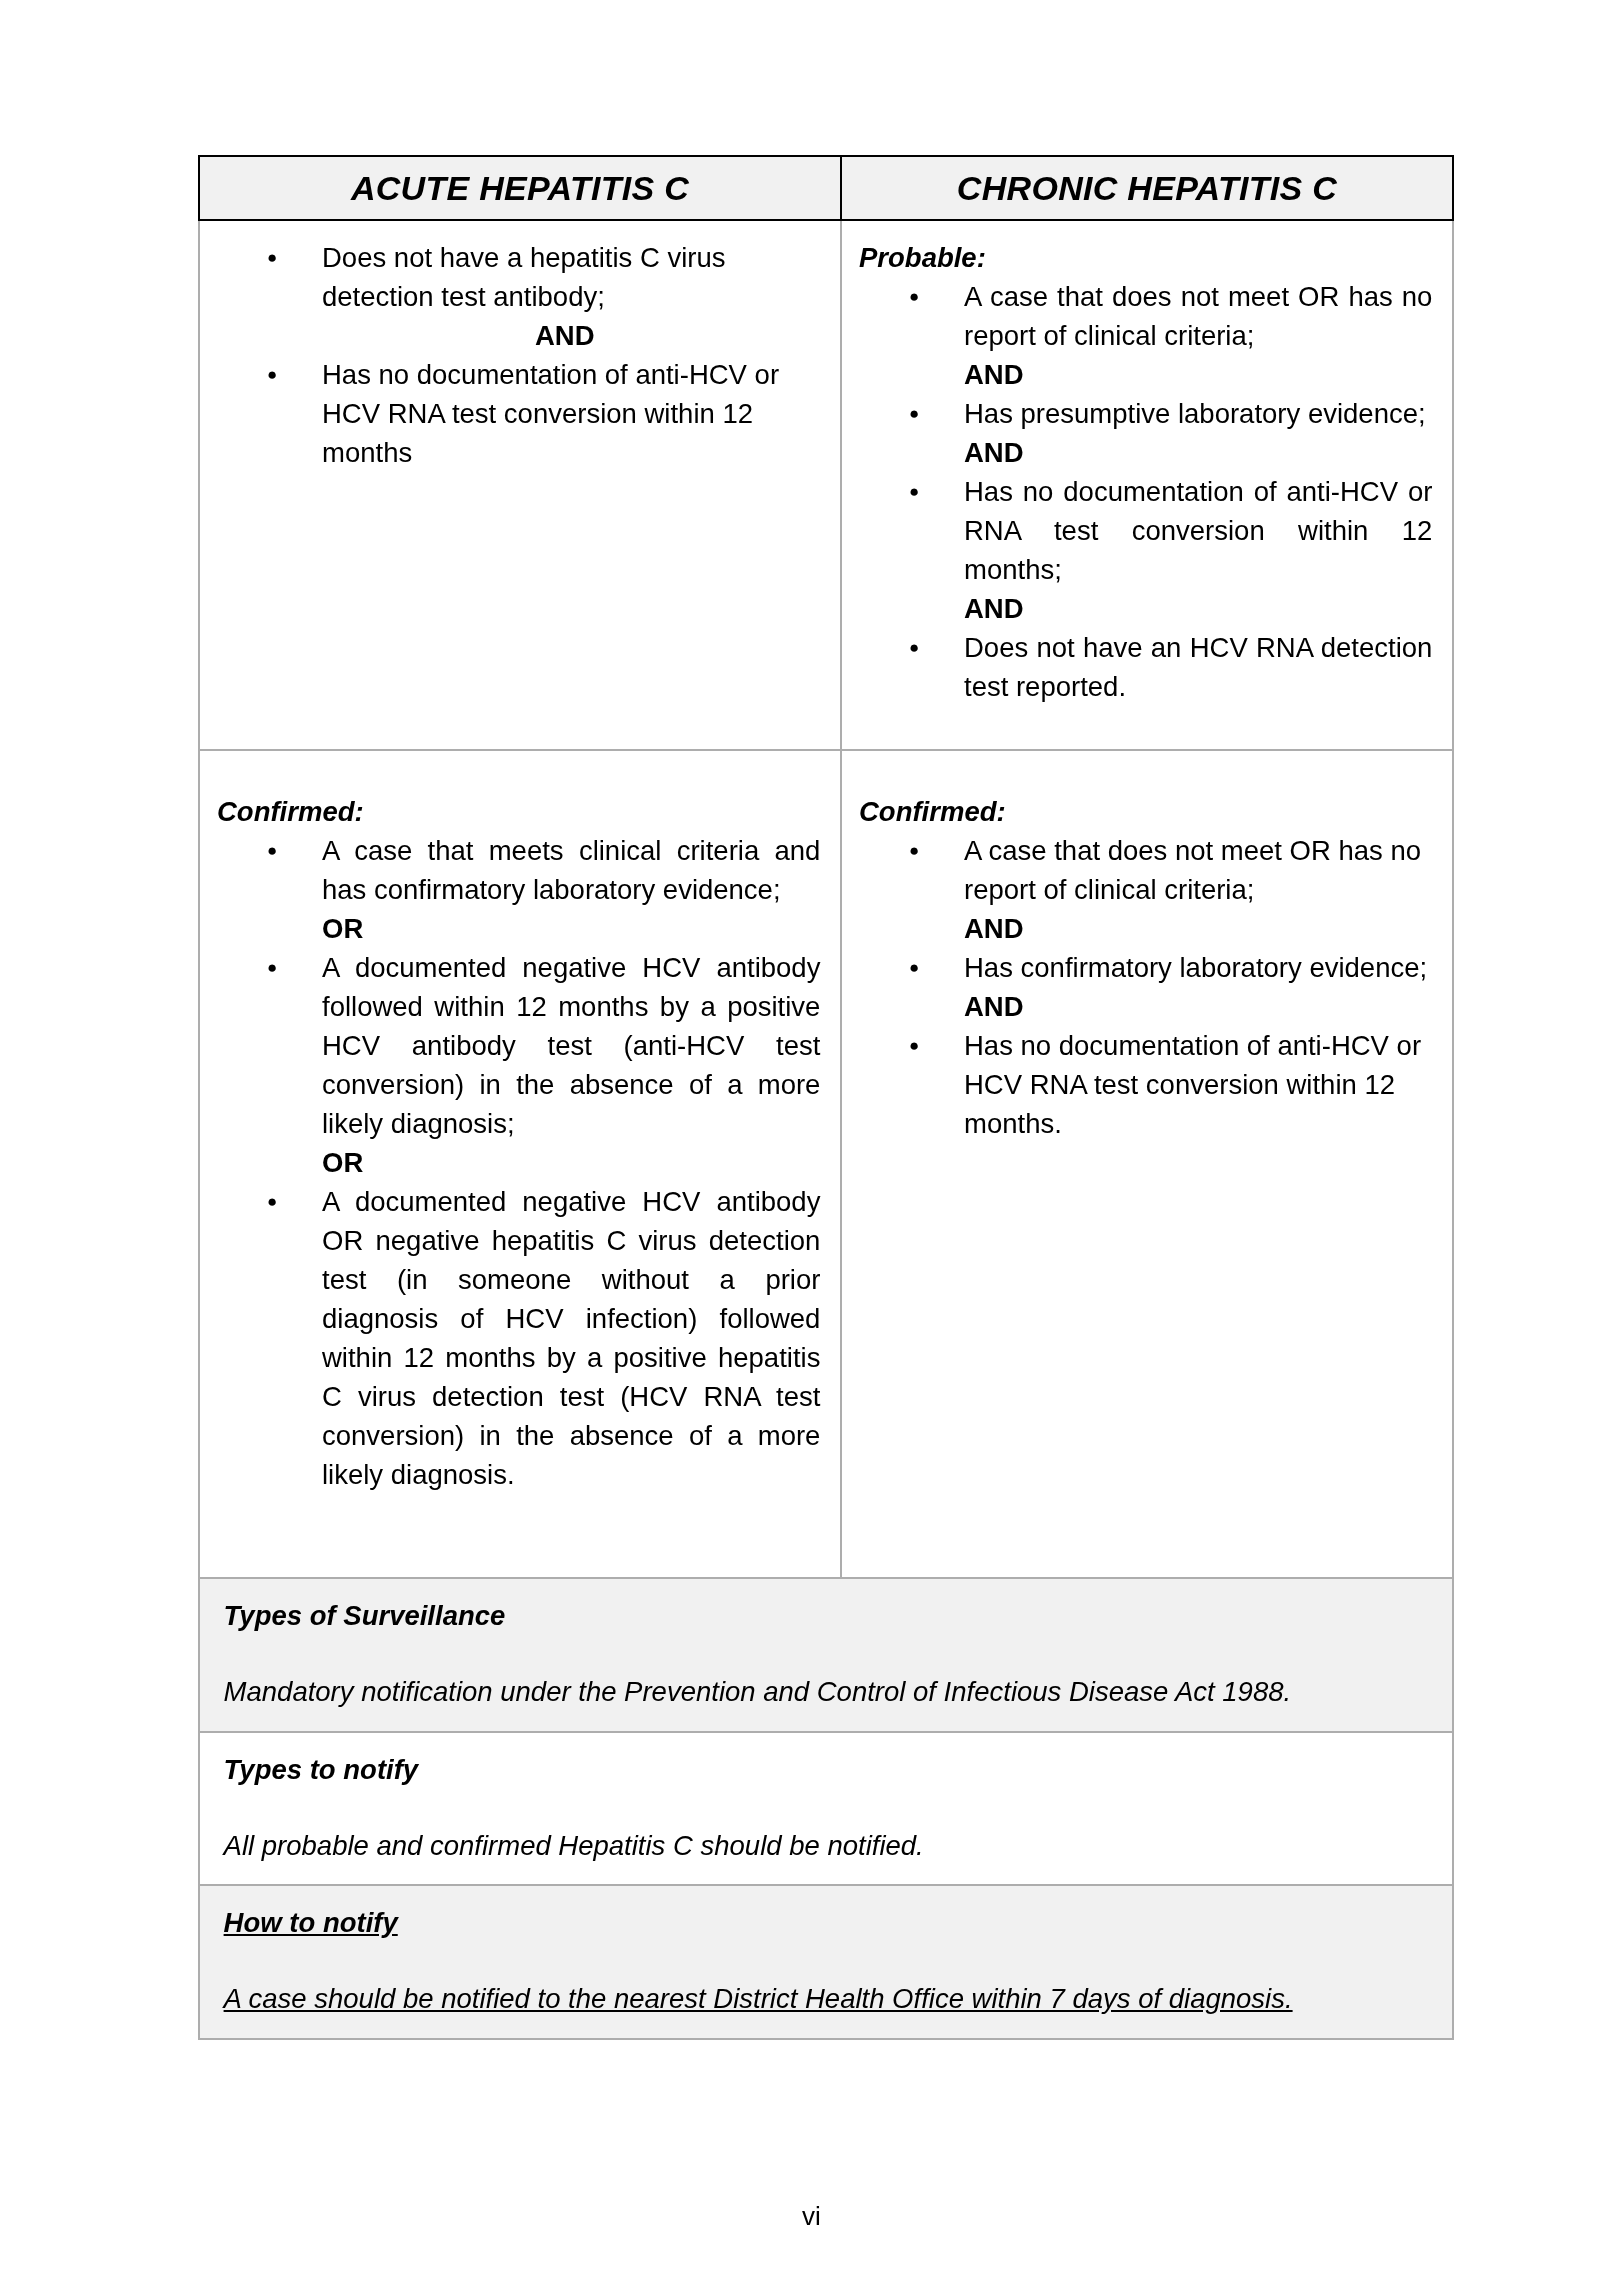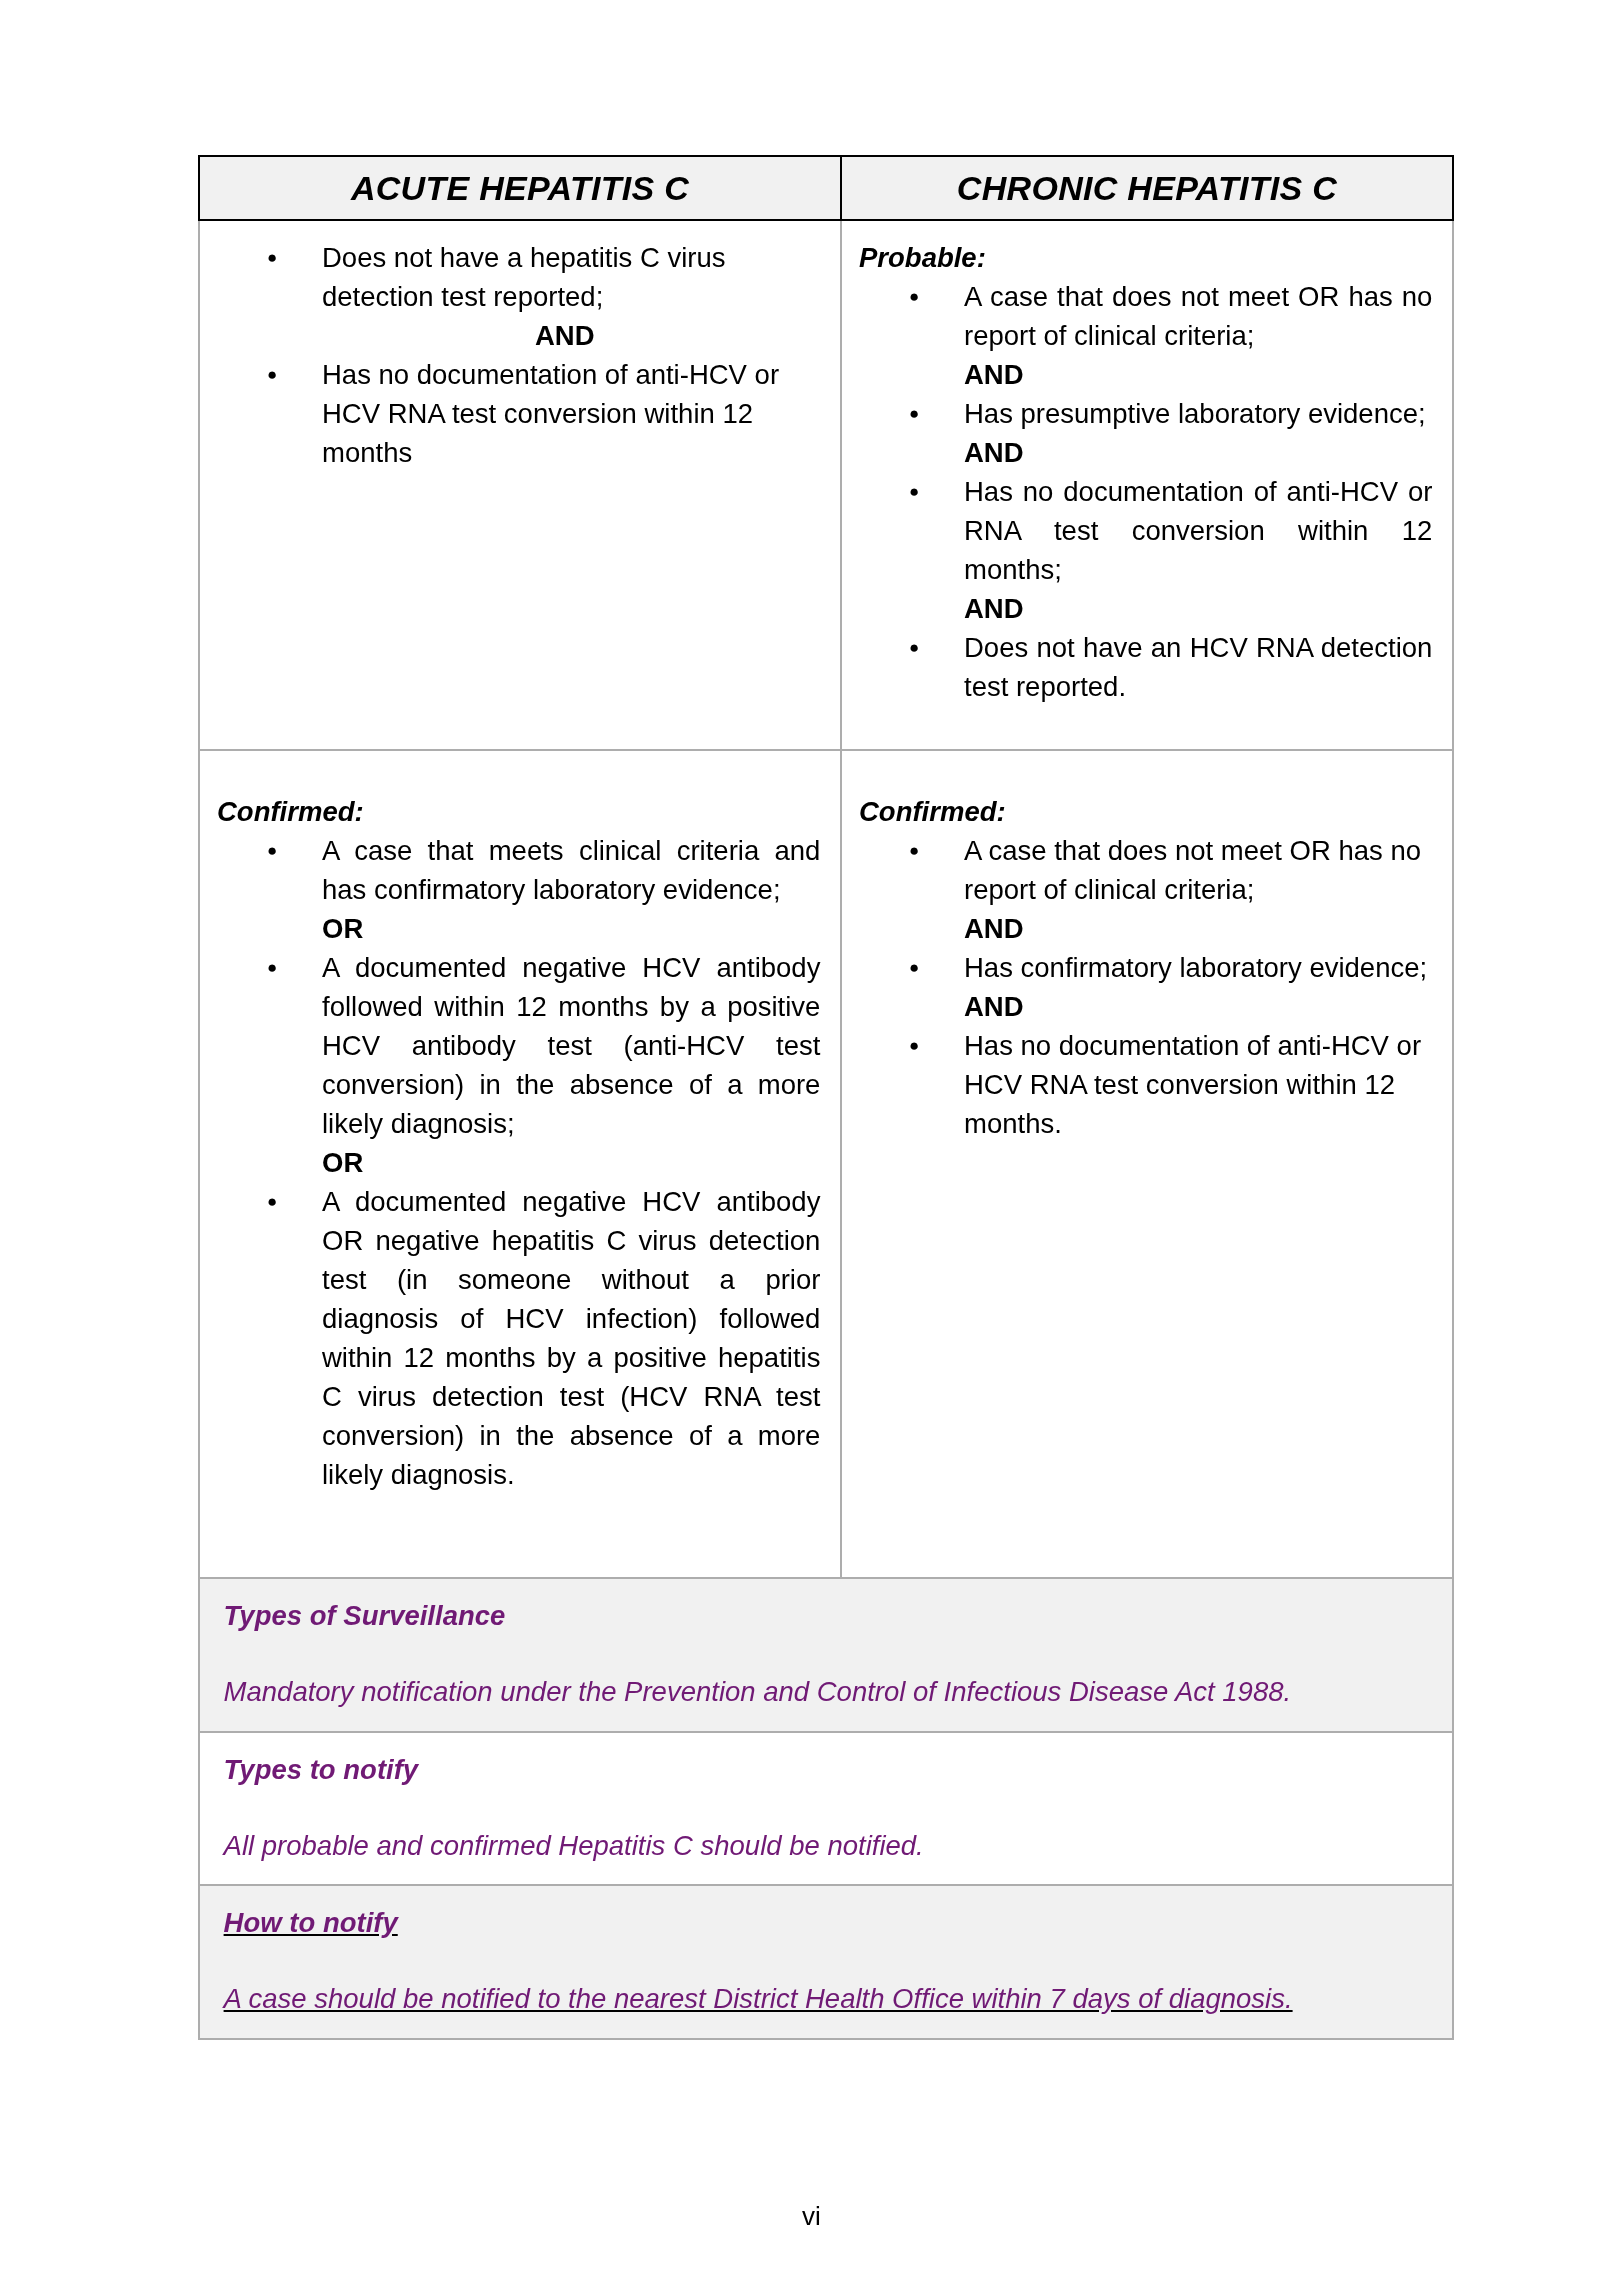--- a/index.html
+++ b/index.html
@@ -75,21 +75,21 @@
   .connector.center {
     text-align: center;
     margin-left: 105px;
     margin-right: 13px;
   }
 
   td.footer-cell {
     padding: 17px 23.6px 19.6px 23.6px;
     font-size: 27.5px;
     line-height: 39px;
-    color: #701a75;
+    color: #000000;
   }
   td.footer-cell.shaded { background: #f1f1f1; }
   .footer-heading {
     font-weight: 700;
     font-style: italic;
   }
   .footer-body {
     font-style: italic;
     margin-top: 37px;
   }
@@ -118,21 +118,21 @@
     <tbody>
         <tr class="r-header">
       <th>ACUTE HEPATITIS C</th>
       <th>CHRONIC HEPATITIS C</th>
     </tr>
 
     <tr class="r-criteria">
       <td class="cell">
         <div class="li">
           <span class="bullet">●</span>
-          <span class="t">Does not have a hepatitis C virus detection test reported;</span>
+          <span class="t">Does not have a hepatitis C virus detection test antibody;</span>
         </div>
         <div class="connector center">AND</div>
         <div class="li">
           <span class="bullet">●</span>
           <span class="t">Has no documentation of anti-HCV or HCV RNA test conversion within 12 months</span>
         </div>
       </td>
 
       <td class="cell justify">
         <div class="cell-heading">Probable:</div>

